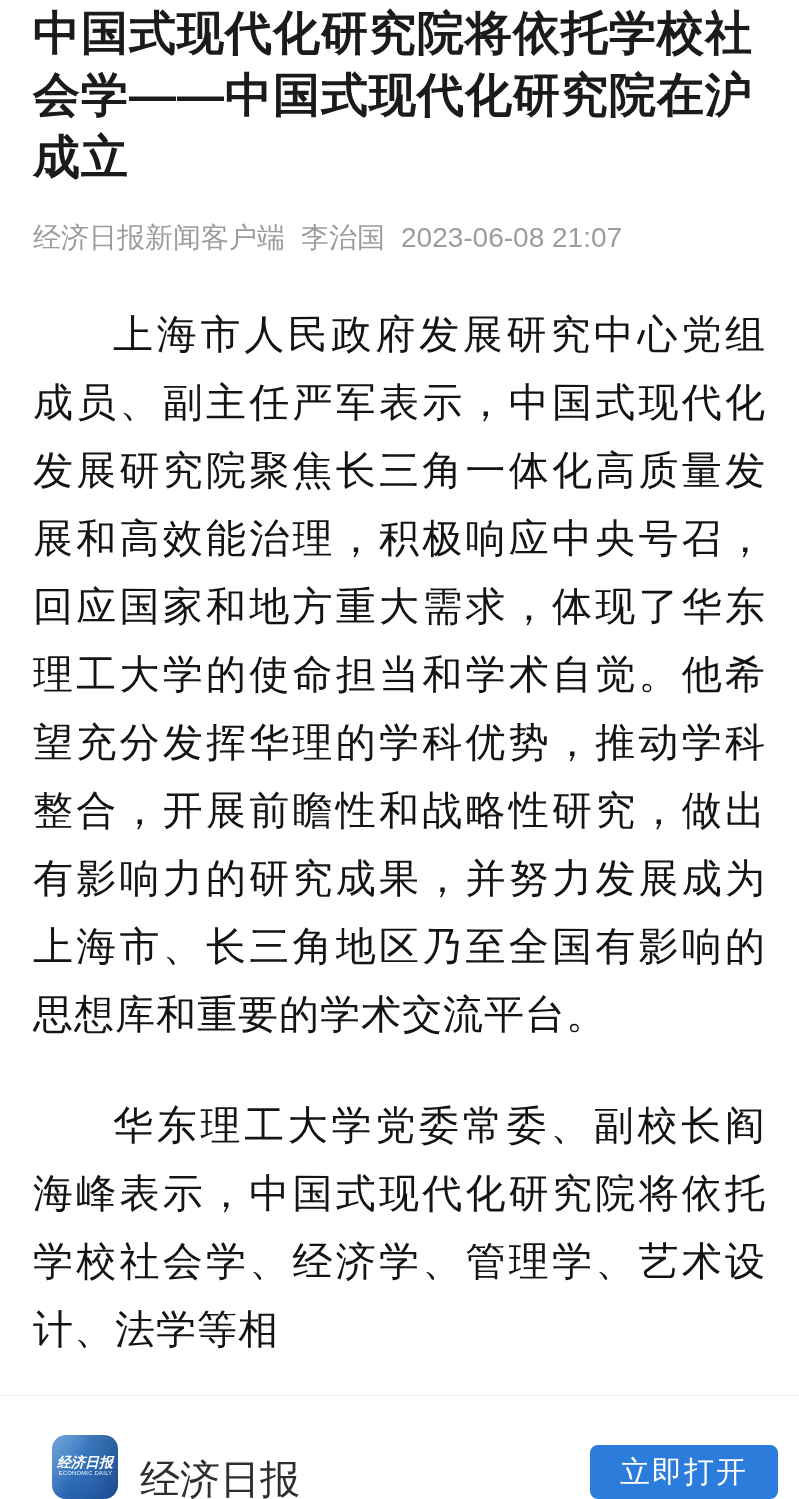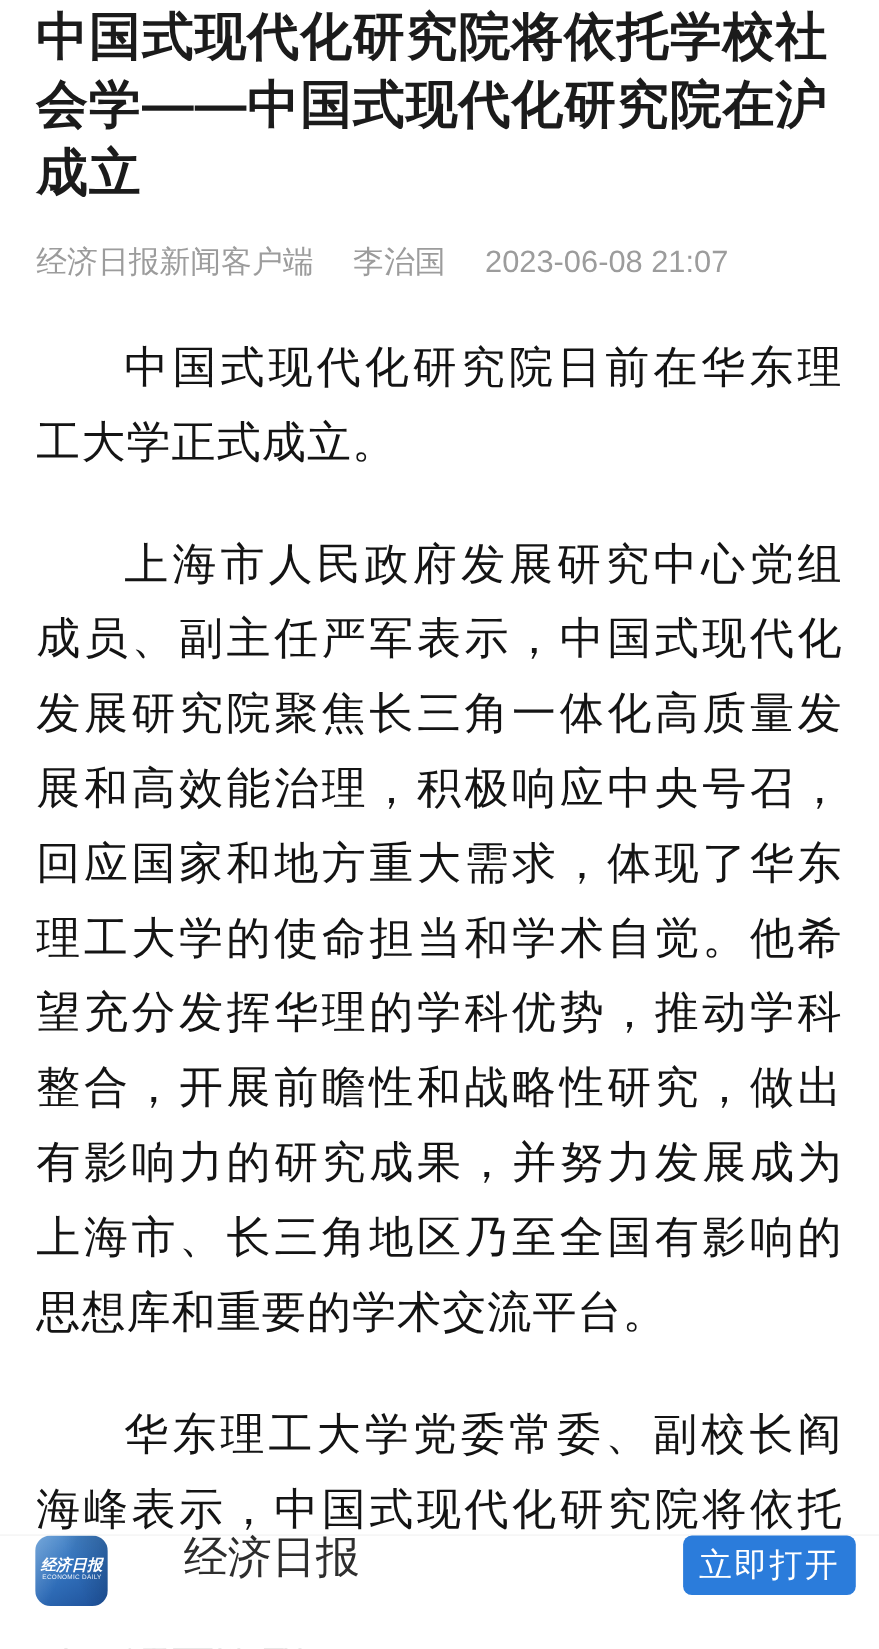--- a/index.html
+++ b/index.html
@@ -20,21 +20,21 @@
     font-size: 47px;
     line-height: 62px;
     font-weight: 700;
     color: #1b1b1b;
     letter-spacing: 1px;
   }
   .byline {
     margin-top: 30px;
     display: flex;
     align-items: baseline;
-    gap: 36px;
+    gap: 16px;
     color: #9c9c9c;
     font-size: 28px;
     line-height: 40px;
     font-weight: 400;
   }
   .article-body p {
     margin-top: 43px;
     font-size: 40px;
     line-height: 68px;
     color: #141414;
@@ -45,24 +45,23 @@
   .article-body p:first-child { margin-top: 42px; }
   .bottom-bar {
     position: absolute;
     left: 0;
     bottom: 0;
     width: 100%;
     height: 104px;
     background: #ffffff;
     border-top: 1px solid #f1f1f1;
     display: flex;
-    align-items: flex-start;
-    padding: 0 21px 0 32px;
+    align-items: flex-end;
+    padding: 0 21px 0 52px;
     z-index: 5;
-    gap: 47px;
   }
   .app-icon {
     width: 66px;
     height: 64px;
     border-radius: 14px;
     flex: 0 0 auto;
     display: flex;
     flex-direction: column;
     align-items: center;
     justify-content: center;
@@ -91,21 +90,21 @@
     white-space: nowrap;
   }
   .app-name {
     margin-left: 22px;
     font-size: 40px;
     color: #2e2e2e;
     line-height: 1;
   }
   .open-btn {
     margin-left: auto;
-    width: 157px;
+    width: 188px;
     height: 54px;
     border: none;
     border-radius: 8px;
     background: #2b7cdb;
     color: #ffffff;
     font-size: 30px;
     letter-spacing: 2px;
     font-family: "Liberation Sans", "DejaVu Sans", sans-serif;
     display: flex;
     align-items: center;
@@ -122,21 +121,20 @@
 
     <h1 class="article-title">中国式现代化研究院将依托学校社会学——中国式现代化研究院在沪成立</h1>
 
     <div class="byline">
       <span>经济日报新闻客户端</span>
       <span>李治国</span>
       <span>2023-06-08 21:07</span>
     </div>
 
     <div class="article-body">
-      <p>中国式现代化研究院日前在华东理工大学正式成立。</p>
       <p>上海市人民政府发展研究中心党组成员、副主任严军表示，中国式现代化发展研究院聚焦长三角一体化高质量发展和高效能治理，积极响应中央号召，回应国家和地方重大需求，体现了华东理工大学的使命担当和学术自觉。他希望充分发挥华理的学科优势，推动学科整合，开展前瞻性和战略性研究，做出有影响力的研究成果，并努力发展成为上海市、长三角地区乃至全国有影响的思想库和重要的学术交流平台。</p>
       <p>华东理工大学党委常委、副校长阎海峰表示，中国式现代化研究院将依托学校社会学、经济学、管理学、艺术设计、法学等相</p>
     </div>
 
   </div>
 
   <div class="bottom-bar">
 
     <div class="app-icon">
       <span class="icon-cn">经济日报</span>

